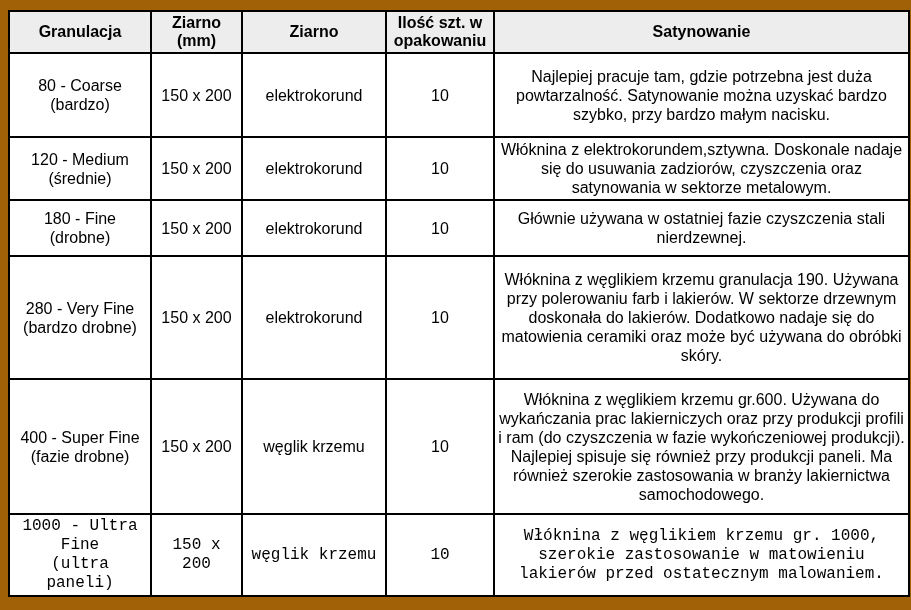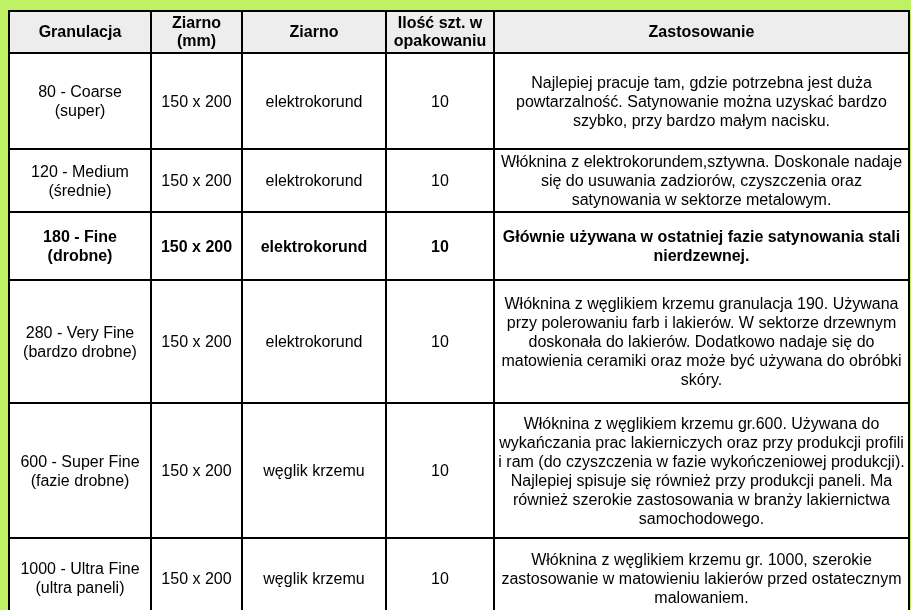--- a/index.html
+++ b/index.html
@@ -5,21 +5,21 @@
   html, body {
     margin: 0;
     padding: 0;
     background: #ffffff;
     font-family: "Liberation Sans", sans-serif;
     color: #000000;
   }
   .page {
     width: 911px;
     height: 610px;
-    background: #bef264;
+    background: #a16207;
     overflow: hidden;
   }
   table.spec {
     border-collapse: collapse;
     table-layout: fixed;
     width: 900px;
     margin: 10px 0 0 8px;
     border: 2px solid #000000;
   }
   table.spec th,
@@ -38,53 +38,53 @@
     padding: 2px 4px;
   }
   table.spec td {
     font-size: 16px;
     line-height: 19px;
     padding: 2px 3px;
     background: #ffffff;
   }
   td.desc { padding: 2px 4px; }
   .h-header { height: 37px; }
-  .h-r1 { height: 96px; }
+  .h-r1 { height: 84px; }
   .h-r2 { height: 56px; padding-left: 44px; }
-  .h-r3 { height: 68px; font-weight: bold; }
+  .h-r3 { height: 56px; }
   .h-r4 { height: 123px; }
   .h-r5 { height: 135px; }
-  .h-r6 { height: 80px; }
+  .h-r6 { height: 80px; font-family: Liberation Mono, monospace; }
 </style>
 </head>
 <body>
 
 <div class="page">
   <table class="spec">
     <colgroup>
       <col style="width:142px">
       <col style="width:91px">
       <col style="width:144px">
       <col style="width:108px">
       <col style="width:415px">
     </colgroup>
     <thead>
       <tr class="h-header">
         <th>Granulacja</th>
         <th>Ziarno (mm)</th>
         <th>Ziarno</th>
         <th>Ilość szt. w opakowaniu</th>
-        <th>Zastosowanie</th>
+        <th>Satynowanie</th>
       </tr>
     </thead>
     <tbody>
       <tr class="h-r1">
         <td>
           <div>80 - Coarse</div>
-          <div>(super)</div>
+          <div>(bardzo)</div>
         </td>
         <td>150 x 200</td>
         <td>elektrokorund</td>
         <td>10</td>
         <td class="desc">Najlepiej pracuje tam, gdzie potrzebna jest duża powtarzalność. Satynowanie można uzyskać bardzo szybko, przy bardzo małym nacisku.</td>
       </tr>
       <tr class="h-r2">
         <td>
           <div>120 - Medium</div>
           <div>(średnie)</div>
@@ -95,35 +95,35 @@
         <td class="desc">Włóknina z elektrokorundem,sztywna. Doskonale nadaje się do usuwania zadziorów, czyszczenia oraz satynowania w sektorze metalowym.</td>
       </tr>
       <tr class="h-r3">
         <td>
           <div>180 - Fine</div>
           <div>(drobne)</div>
         </td>
         <td>150 x 200</td>
         <td>elektrokorund</td>
         <td>10</td>
-        <td class="desc">Głównie używana w ostatniej fazie satynowania stali nierdzewnej.</td>
+        <td class="desc">Głównie używana w ostatniej fazie czyszczenia stali nierdzewnej.</td>
       </tr>
       <tr class="h-r4">
         <td>
           <div>280 - Very Fine</div>
           <div>(bardzo drobne)</div>
         </td>
         <td>150 x 200</td>
         <td>elektrokorund</td>
         <td>10</td>
         <td class="desc">Włóknina z węglikiem krzemu granulacja 190. Używana przy polerowaniu farb i lakierów. W sektorze drzewnym doskonała do lakierów. Dodatkowo nadaje się do matowienia ceramiki oraz może być używana do obróbki skóry.</td>
       </tr>
       <tr class="h-r5">
         <td>
-          <div>600 - Super Fine</div>
+          <div>400 - Super Fine</div>
           <div>(fazie drobne)</div>
         </td>
         <td>150 x 200</td>
         <td>węglik krzemu</td>
         <td>10</td>
         <td class="desc">Włóknina z węglikiem krzemu gr.600. Używana do wykańczania prac lakierniczych oraz przy produkcji profili i ram (do czyszczenia w fazie wykończeniowej produkcji). Najlepiej spisuje się również przy produkcji paneli. Ma również szerokie zastosowania w branży lakiernictwa samochodowego.</td>
       </tr>
       <tr class="h-r6">
         <td>
           <div>1000 - Ultra Fine</div>

